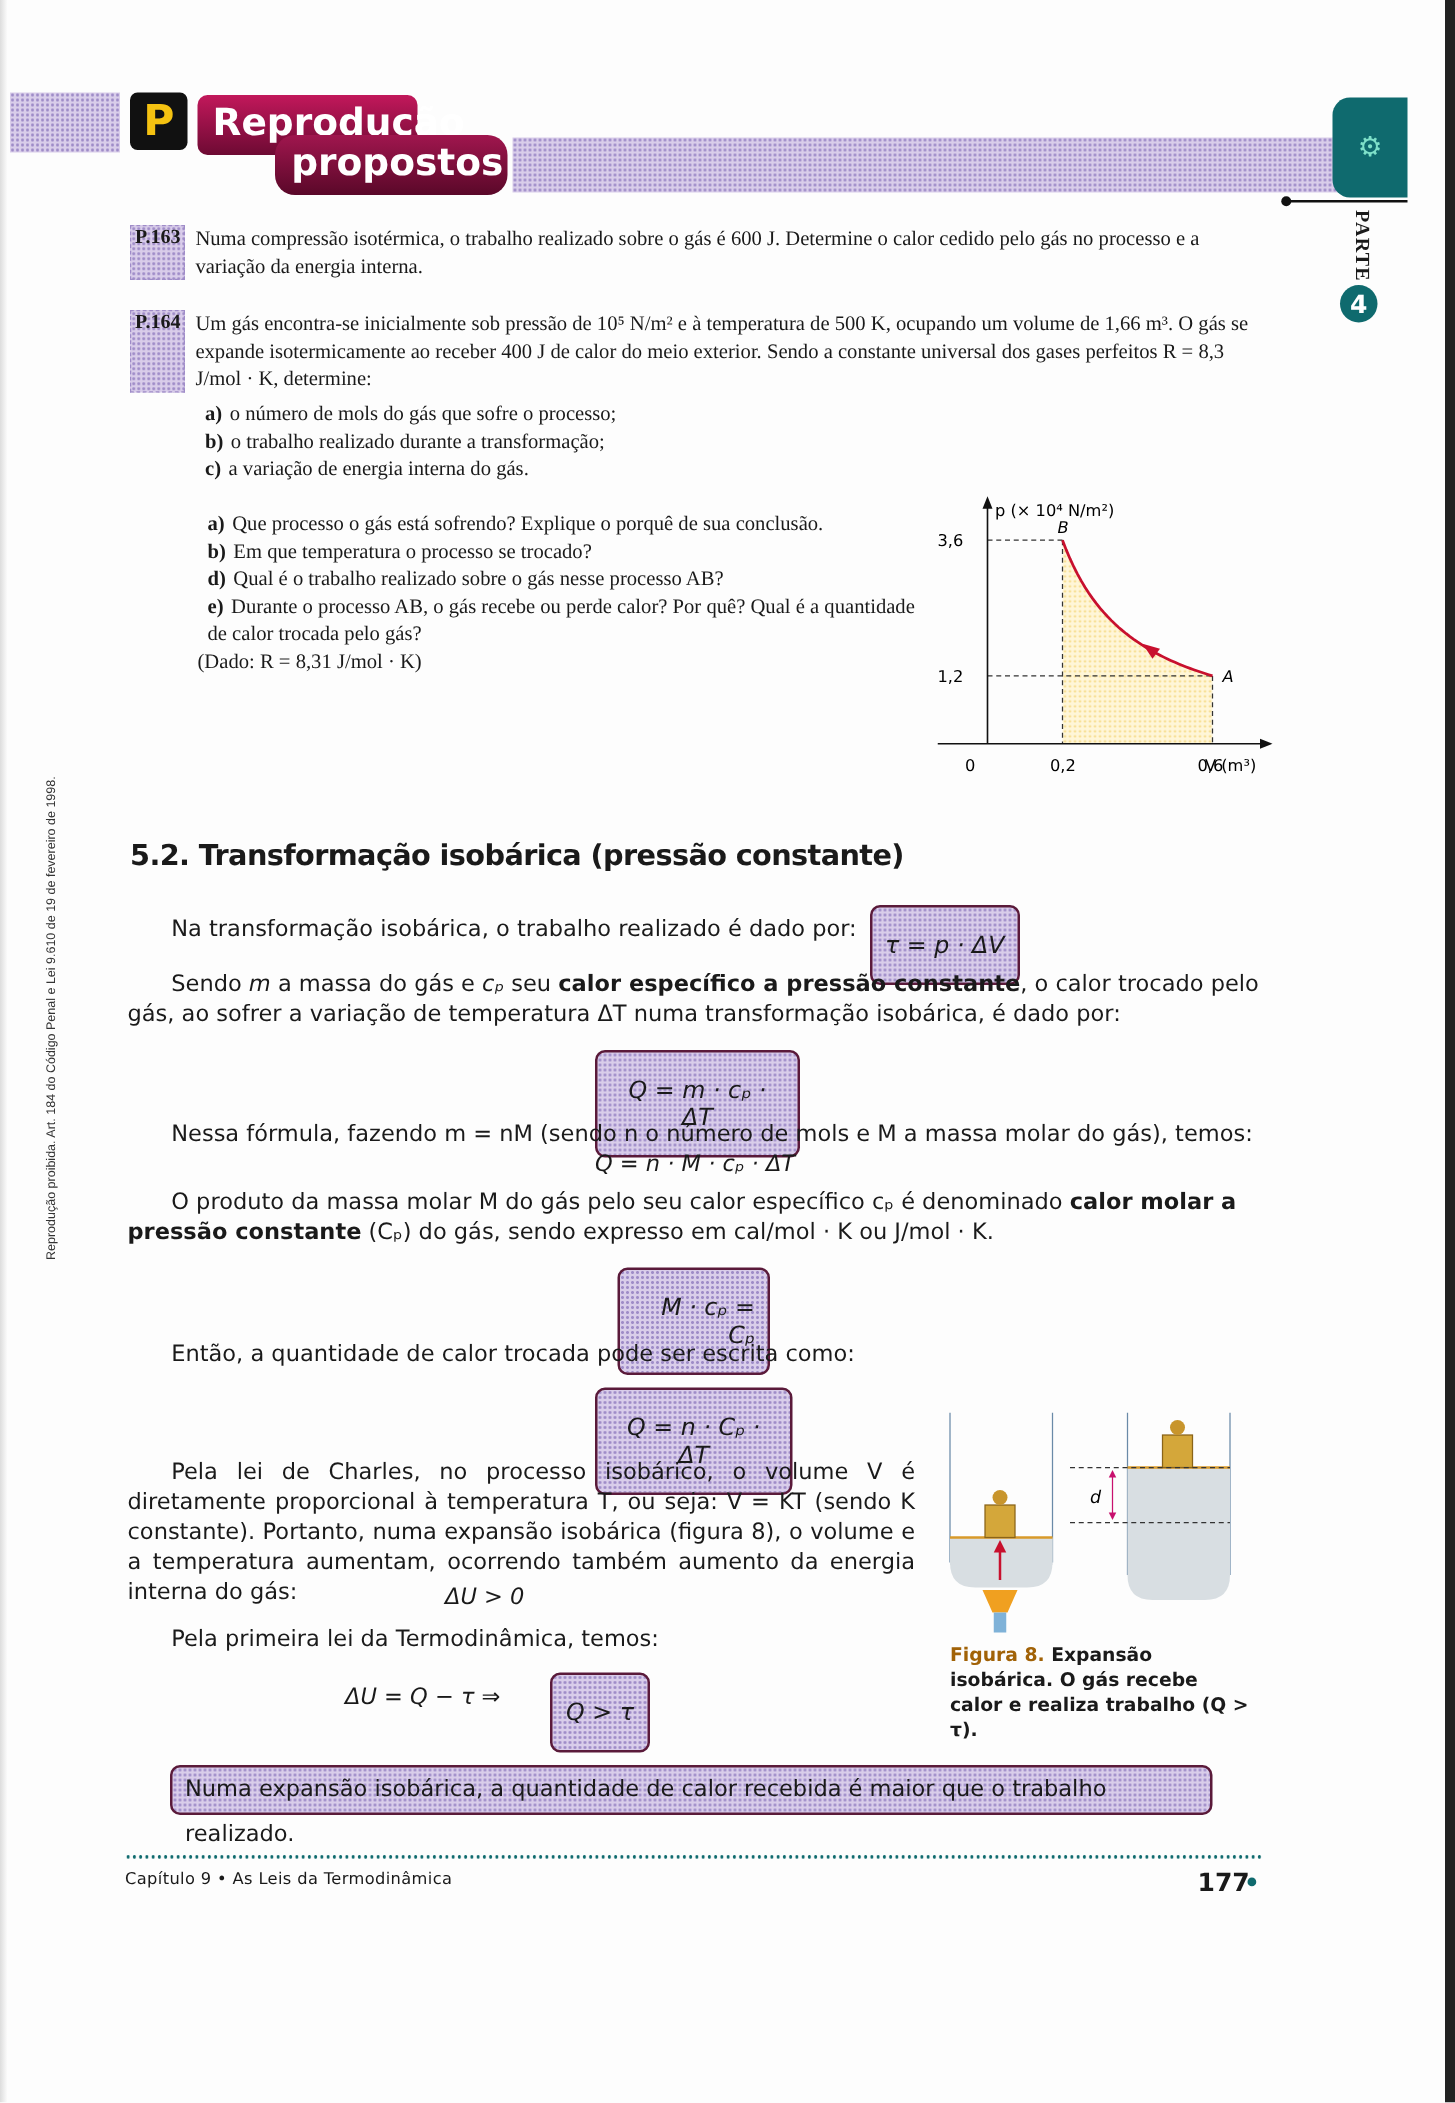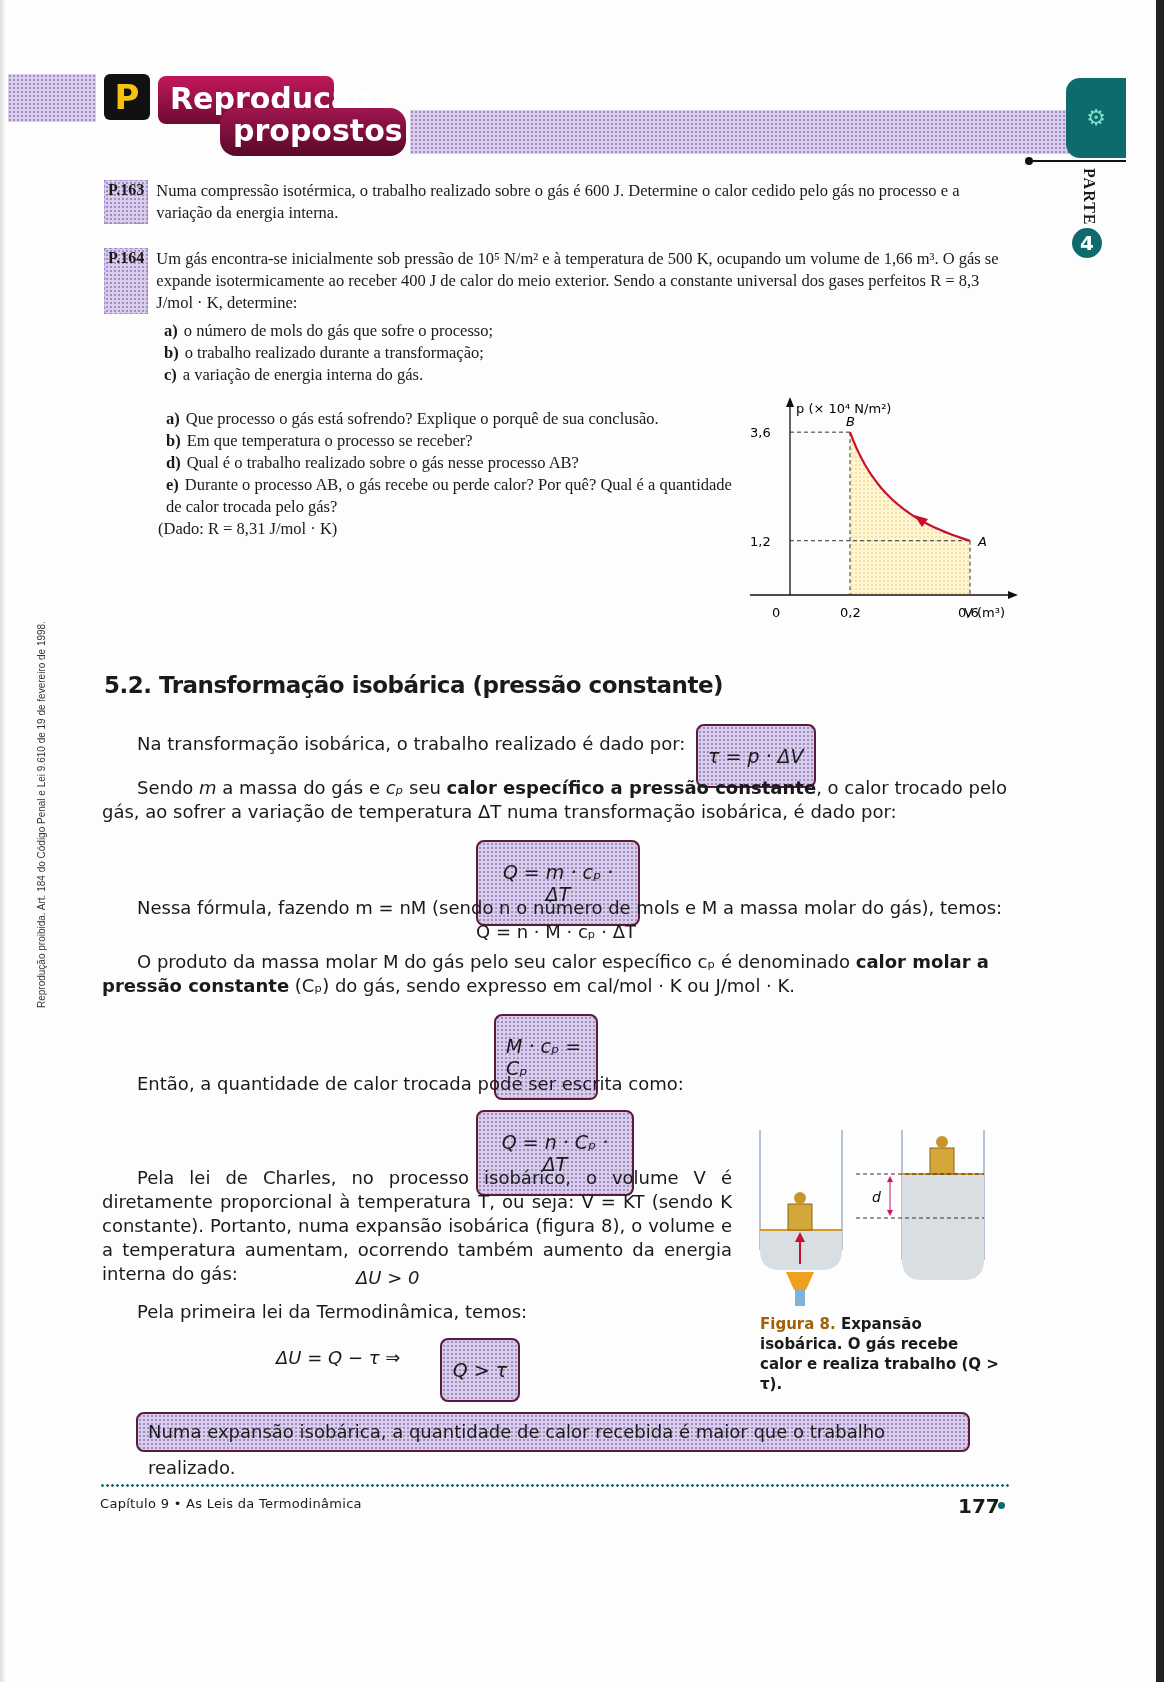--- a/index.html
+++ b/index.html
@@ -74,21 +74,21 @@
   <div class="items">
     <div><b>a)</b><span>o número de mols do gás que sofre o processo;</span></div>
     <div><b>b)</b><span>o trabalho realizado durante a transformação;</span></div>
     <div><b>c)</b><span>a variação de energia interna do gás.</span></div>
   </div>
 </div>
 
 <div class="abs ex-block" style="top:402px; width:630px;">
   <div class="items" style="margin-left:62px;">
     <div><b>a)</b><span>Que processo o gás está sofrendo? Explique o porquê de sua conclusão.</span></div>
-    <div><b>b)</b><span>Em que temperatura o processo se receber?</span></div>
+    <div><b>b)</b><span>Em que temperatura o processo se trocado?</span></div>
     <div><b>d)</b><span>Qual é o trabalho realizado sobre o gás nesse processo AB?</span></div>
     <div><b>e)</b><span>Durante o processo AB, o gás recebe ou perde calor? Por quê? Qual é a quantidade de calor trocada pelo gás?</span></div>
   </div>
   <div style="margin-left:54px;">(Dado: R = 8,31 J/mol · K)</div>
 </div>
 
 <svg class="abs" style="left:750px; top:395px;" width="270" height="240">
   <defs>
     <pattern id="shade" width="4" height="4" patternUnits="userSpaceOnUse">
       <rect width="4" height="4" fill="#fff6d8"></rect>
@@ -124,27 +124,27 @@
 <div class="abs body-text" style="left:137px; top:732px;">Na transformação isobárica, o trabalho realizado é dado por:</div>
 <div class="abs fbox dots" style="left:696px; top:724px; width:120px;">τ = p · ΔV</div>
 
 <div class="abs body-text" style="left:102px; top:776px; width:910px; text-indent:35px;">
   <span>Sendo </span><i>m</i><span> a massa do gás e </span><i>cₚ</i><span> seu </span><b>calor específico a pressão constante</b><span>, o calor trocado pelo gás, ao sofrer a variação de temperatura ΔT numa transformação isobárica, é dado por:</span>
 </div>
 
 <div class="abs fbox dots" style="left:476px; top:840px; width:164px; text-align:center;">Q = m · cₚ · ΔT</div>
 
 <div class="abs body-text" style="left:137px; top:896px;">Nessa fórmula, fazendo m = nM (sendo n o número de mols e M a massa molar do gás), temos:</div>
-<div class="abs body-text" style="left:476px; top:920px; ">Q = n · M · cₚ · ΔT</div>
+<div class="abs body-text" style="left:476px; top:920px; font-style:italic;">Q = n · M · cₚ · ΔT</div>
 
 <div class="abs body-text" style="left:102px; top:950px; width:910px; text-indent:35px;">
   <span>O produto da massa molar M do gás pelo seu calor específico cₚ é denominado </span><b>calor molar a pressão constante</b><span> (Cₚ) do gás, sendo expresso em cal/mol · K ou J/mol · K.</span>
 </div>
 
-<div class="abs fbox dots" style="left:494px; top:1014px; width:104px; text-align:left;">M · cₚ = Cₚ</div>
+<div class="abs fbox dots" style="left:494px; top:1014px; width:122px; text-align:right;">M · cₚ = Cₚ</div>
 
 <div class="abs body-text" style="left:137px; top:1072px;">Então, a quantidade de calor trocada pode ser escrita como:</div>
 <div class="abs fbox dots" style="left:476px; top:1110px; width:158px; text-align:center;">Q = n · Cₚ · ΔT</div>
 
 <div class="abs body-text" style="left:102px; top:1166px; width:630px; text-indent:35px; text-align:justify;">Pela lei de Charles, no processo isobárico, o volume V é diretamente proporcional à temperatura T, ou seja: V = KT (sendo K constante). Portanto, numa expansão isobárica (figura 8), o volume e a temperatura aumentam, ocorrendo também aumento da energia interna do gás:</div>
 <div class="abs body-text" style="left:356px; top:1266px; font-style:italic;">ΔU &gt; 0</div>
 
 <div class="abs body-text" style="left:137px; top:1300px;">Pela primeira lei da Termodinâmica, temos:</div>
 <div class="abs body-text" style="left:276px; top:1346px; font-style:italic;">ΔU = Q − τ  ⇒</div>
 <div class="abs fbox dots" style="left:440px; top:1338px; width:80px; text-align:center;">Q &gt; τ</div>

